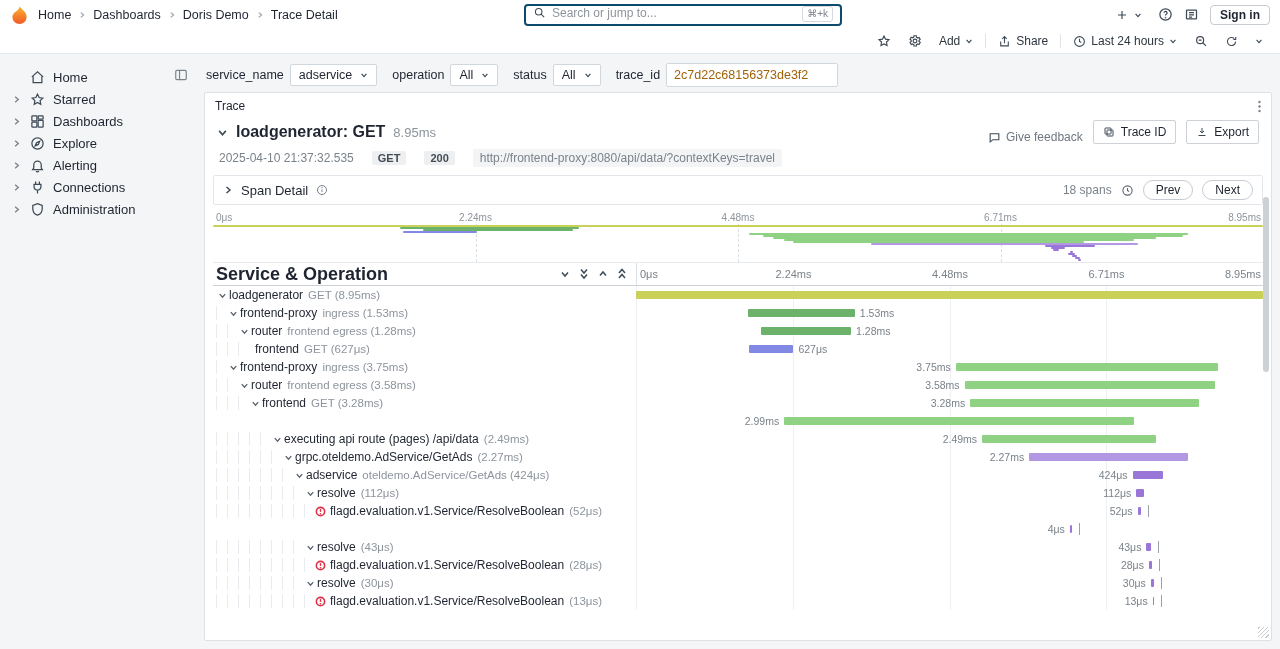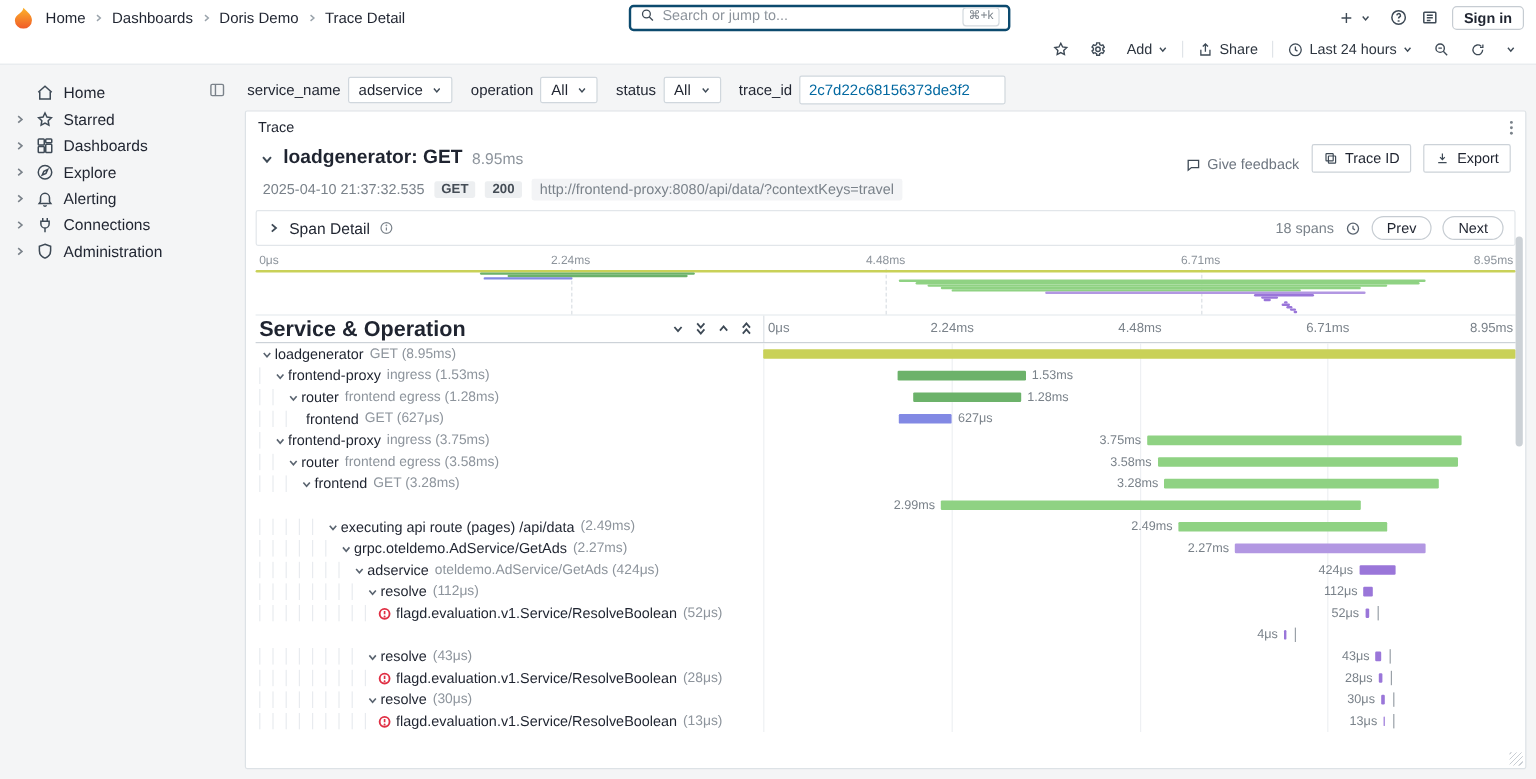--- a/index.html
+++ b/index.html
@@ -36,35 +36,35 @@
   .side-ic { width:17px; display:flex; color:#3e4a56; }
   .dock-btn { position:absolute; top:14px; right:12px; color:#7a828a; cursor:pointer; }
 
   .main { flex:1; min-width:0; padding:4px 8px 8px 4px; display:flex; flex-direction:column; }
   .filters { height:34px; display:flex; align-items:center; gap:15px; padding:0 2px; }
   .filter { display:flex; align-items:center; gap:6px; }
   .f-label { font-size:12.5px; font-weight:500; }
   .f-value { background:#fff; border:1px solid #d0d7dd; border-radius:2px; padding:3px 8px; font-size:12.5px;
              display:flex; align-items:center; gap:8px; cursor:pointer; }
   .f-input { background:#fff; border:1px solid #d0d7dd; border-radius:2px; padding:3px 7px; font-size:12.5px;
-             width:172px; height:24px; font-family:inherit; color:#0369a1; }
+             width:172px; height:24px; font-family:inherit; color:#a16207; }
 
   
   .panel { flex:1; background:#fff; border:1px solid #dde2e6; border-radius:2px; position:relative;
            min-height:0; display:flex; flex-direction:column; overflow:hidden; }
   .panel-hd { height:24px; display:flex; align-items:center; padding:2px 10px 0 10px; font-size:12px; font-weight:500; }
   .panel-menu { margin-left:auto; color:#7a828a; cursor:pointer; }
   .trace-hd { display:flex; align-items:center; gap:8px; padding:0 12px; height:30px; }
   .trace-title { font-size:16px; font-weight:700; }
   .trace-dur { font-size:13px; color:#8d949c; }
   .hd-right { margin-left:auto; display:flex; align-items:flex-end; gap:10px; }
   .feedback { display:flex; align-items:center; gap:5px; font-size:12px; color:#6e7680; cursor:pointer; }
   .btn { display:flex; align-items:center; gap:6px; border:1px solid #ccd2d8; background:#fff; border-radius:2px;
          height:24px; padding:0 9px; font-size:12px; cursor:pointer; color:#1f2430; white-space:nowrap; }
-  .trace-meta { display:flex; align-items:center; gap:8px; padding:2px 12px 6px 14px; font-size:12px; color:#7a828a; }
+  .trace-meta { display:flex; align-items:center; gap:18px; padding:2px 12px 6px 14px; font-size:12px; color:#7a828a; }
   .badge { background:#edeff1; border-radius:2px; padding:1px 6px; font-size:11px; font-weight:700; color:#444c55; }
   .url-box { background:#f3f4f6; border-radius:2px; padding:2px 7px; font-size:12px; color:#7a828a; }
 
   .span-filters { margin:2px 8px 6px 8px; border:1px solid #e2e6ea; border-radius:2px; height:30px;
                   display:flex; align-items:center; gap:8px; padding:0 9px; }
   .sf-title { font-size:13px; font-weight:500; }
   .sf-right { margin-left:auto; display:flex; align-items:center; gap:9px; }
   .sf-count { font-size:12px; color:#7a828a; }
   .btn-pill { border:1px solid #c6ccd2; background:#fff; border-radius:10px; font-size:12px; padding:2px 12px;
               cursor:pointer; color:#1f2430; }

